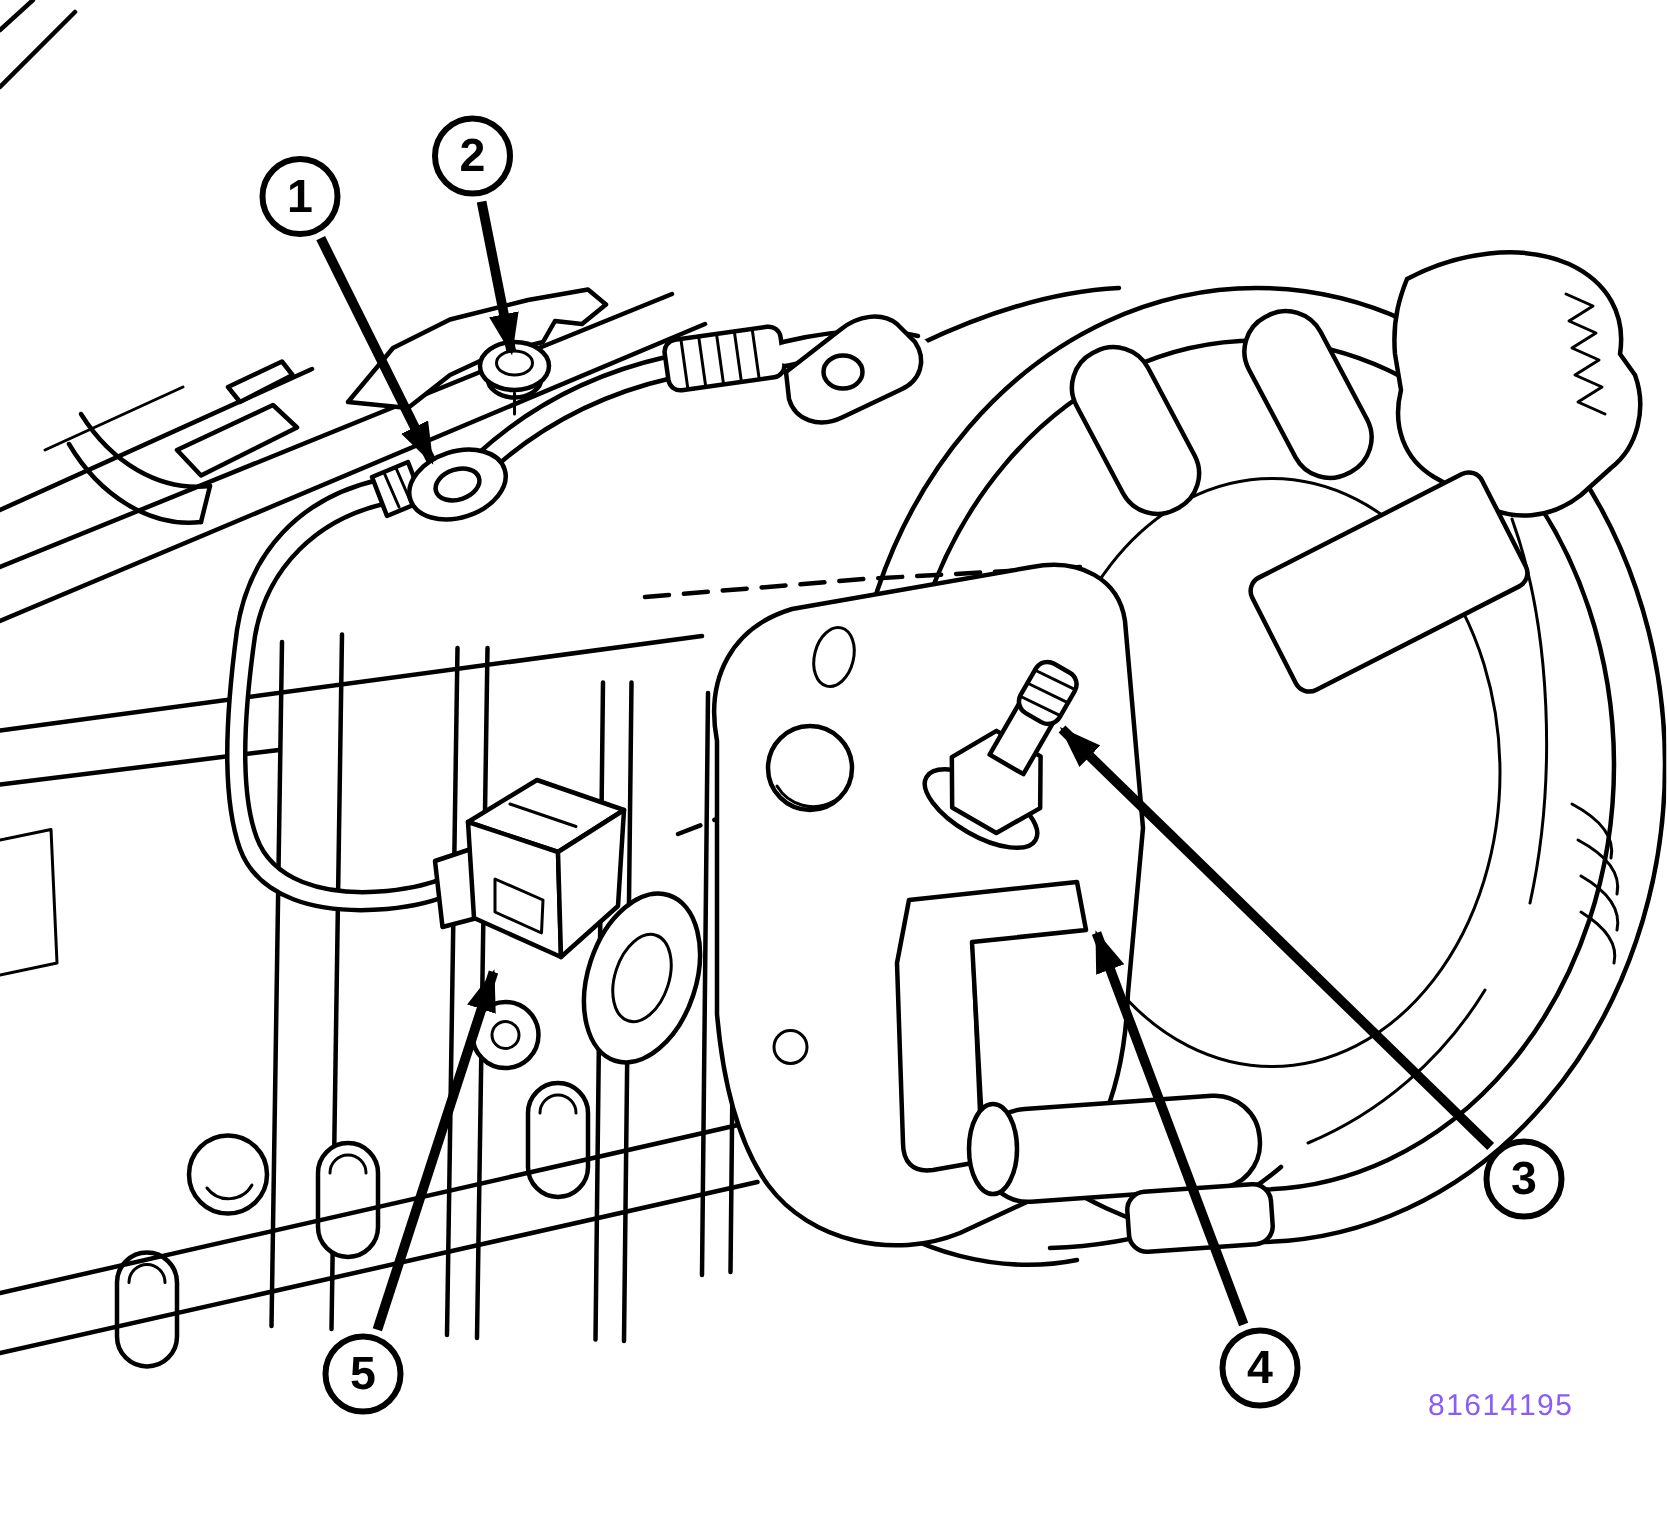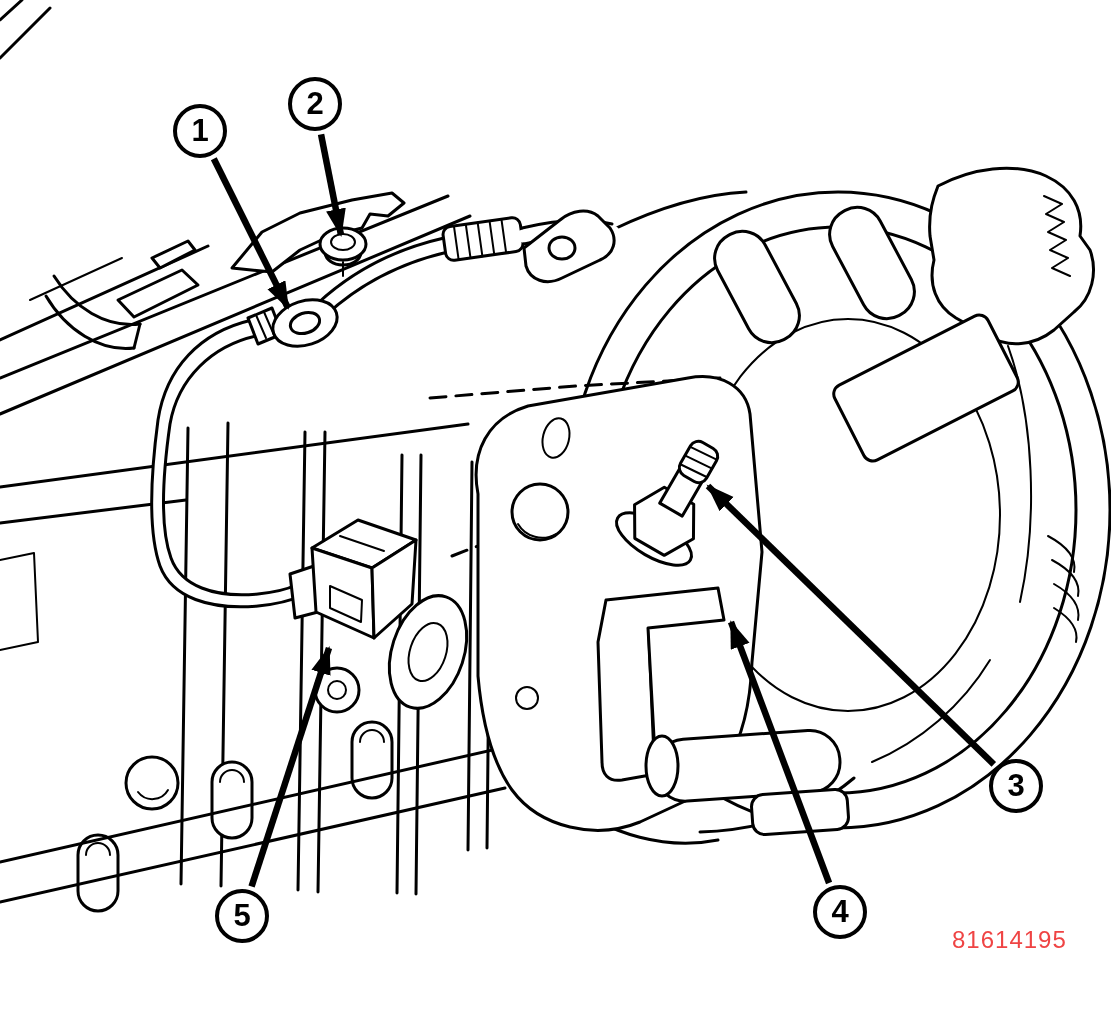--- a/index.html
+++ b/index.html
@@ -27,21 +27,21 @@
     border:4px solid #000;
     border-radius:50%;
     background:#fff;
     display:flex; align-items:center; justify-content:center;
     font-weight:bold; font-size:31px; color:#000;
     z-index:5;
   }
   .figure-number {
     position:absolute;
     left:952px; top:926px;
-    font-size:24px; letter-spacing:1px; color:#ef4444;
+    font-size:20px; letter-spacing:1px; color:#8b5cf6;
     z-index:5;
   }
 </style>
 </head>
 <body>
 
 <div class="stage">
 
   <svg width="1111" height="1025" viewBox="0 0 1111 1025">
     <defs>

